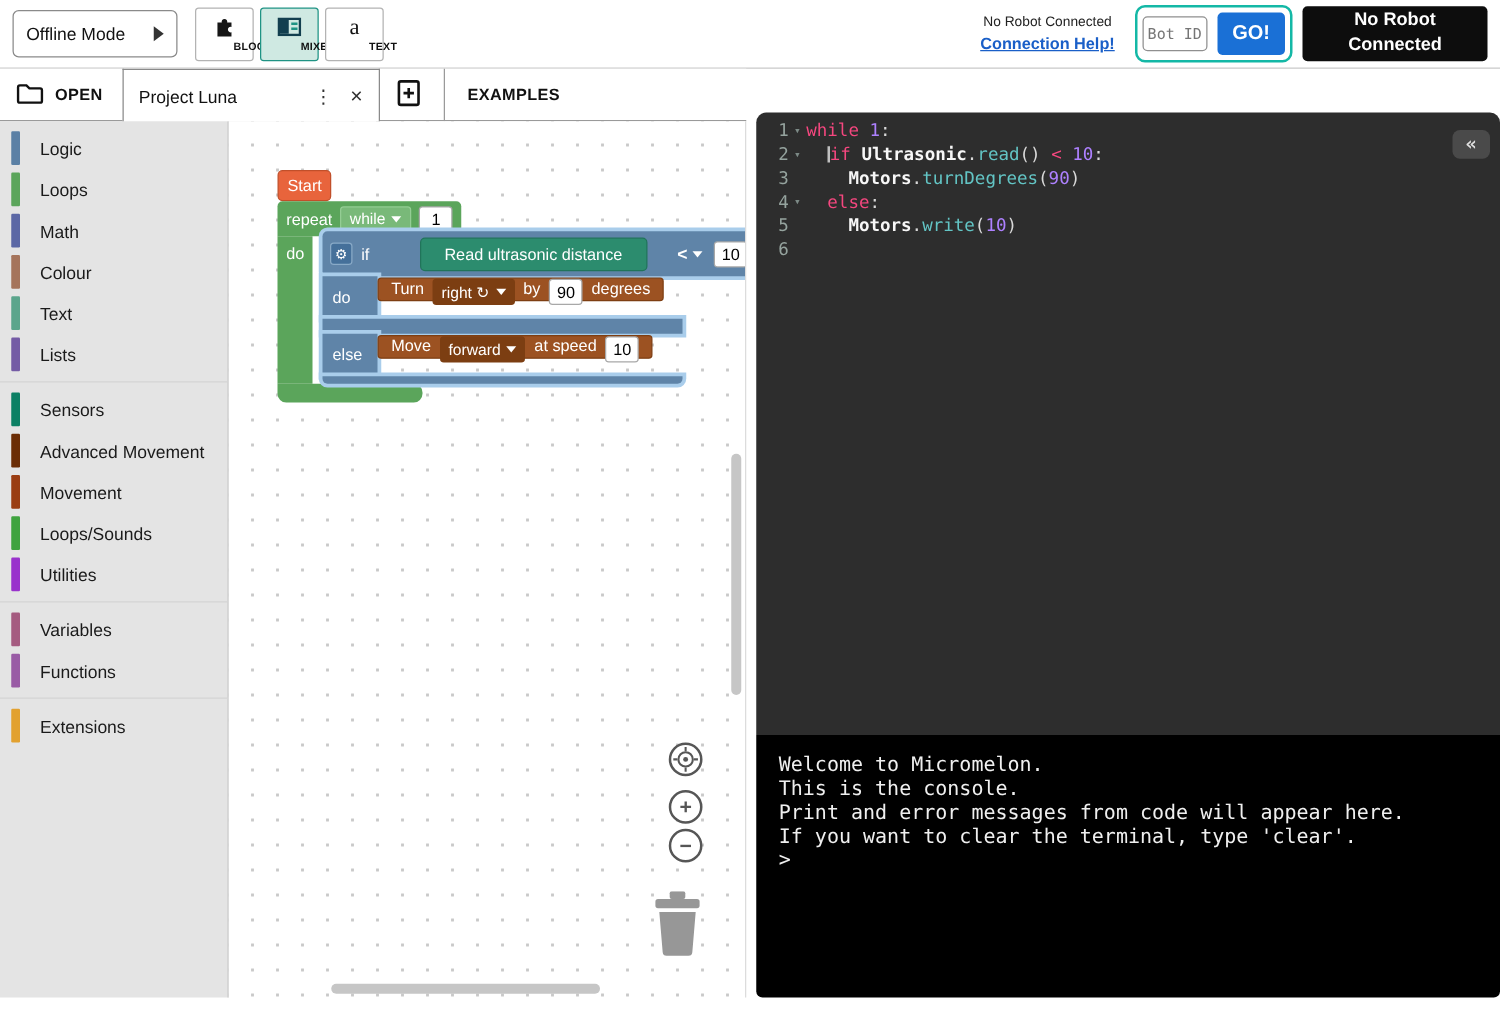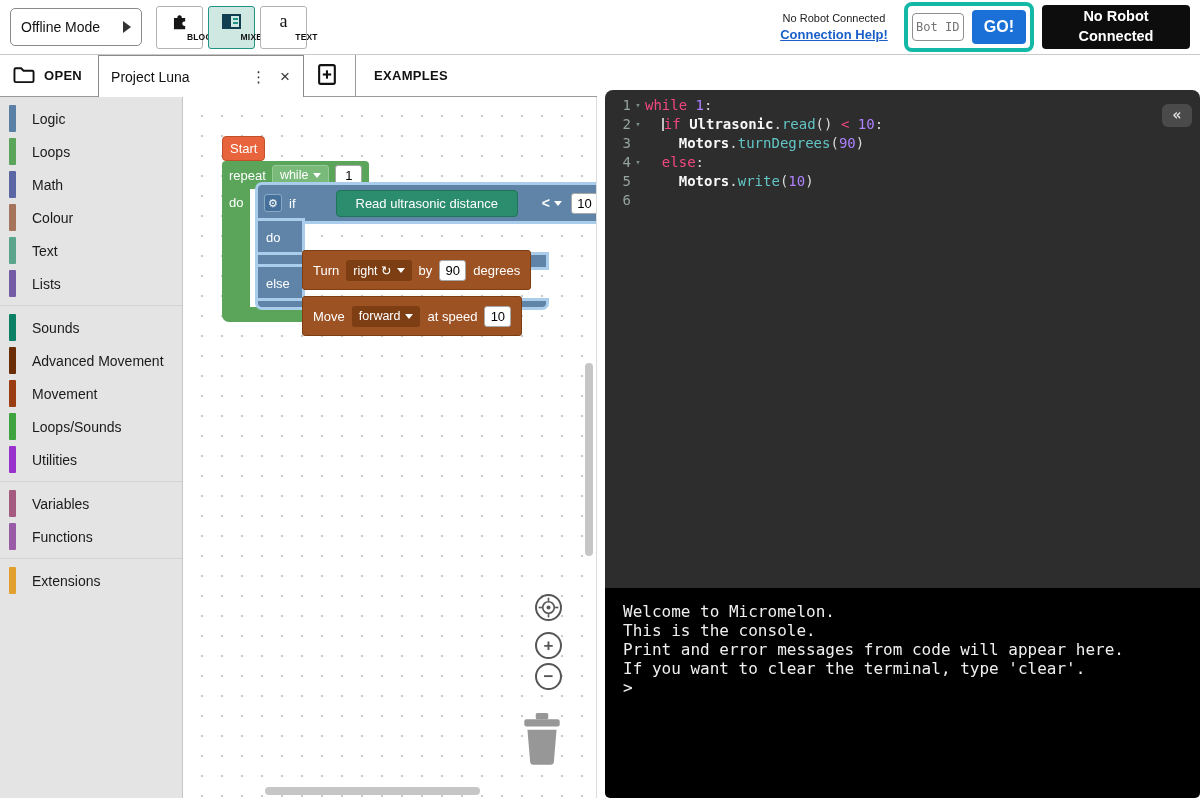--- a/index.html
+++ b/index.html
@@ -17,21 +17,21 @@
   .mode-btn { width:47px; height:43px; border:1px solid #b3b3b3; border-radius:3px; background:#fff;
     display:flex; flex-direction:column; align-items:center; justify-content:center; gap:2px; cursor:pointer; }
   .mode-btn.active { background:#cfe9e2; border:1.5px solid #1f9384; }
   .mode-label { font-size:8.5px; font-weight:bold; letter-spacing:.2px; color:#111;padding-left:46px; }
   .mode-ico { height:18px; display:flex; align-items:center; justify-content:center; }
   .text-a { font-family:"Liberation Serif", serif; font-size:18px; line-height:18px; color:#111; }
   .tb-spacer { flex:1; }
   .conn { display:flex; flex-direction:column; align-items:center; gap:3px; margin-right:16px; }
   .conn-status { font-size:11px; color:#222; }
   .conn-help { font-size:13px; color:#1a5fc8; text-decoration:underline; font-weight:600; cursor:pointer; }
-  .botgo { display:flex; align-items:center; gap:8px; border:4px solid #14b8a6; border-radius:8px;
+  .botgo { display:flex; align-items:center; gap:8px; border:2px solid #14b8a6; border-radius:8px;
     padding:4px; background:#fff; }
   .botid { width:52px; height:28px; border:1px solid #8f8f8f; border-radius:4px; text-align:center;
     font-family:"DejaVu Sans Mono", monospace; font-size:12px; color:#555; background:#fff; }
   .go-btn { background:#1a70d6; color:#fff; font-weight:800; font-size:16px; border:none;
     border-radius:4px; padding:8px 12px; cursor:pointer; font-family:"Liberation Sans",sans-serif; }
   .norobot { margin-left:8px; width:148px; height:44px; background:#0d0d0d; color:#fff;
     font-weight:700; font-size:14.5px; line-height:1.35; border-radius:4px;
     display:flex; align-items:center; justify-content:center; text-align:center; padding:0 14px; }
 
   
@@ -99,22 +99,22 @@
   .cmp .blk-label { font-weight:bold; font-size:14px; }
   .if-header .field { margin-left:9px; }
   .if-wall { position:absolute; left:75px; width:44px; background:#5f84a8;
     display:flex; align-items:flex-start; padding:9px 0 0 8px; }
   .wall-do { top:124px; height:34px; }
   .wall-else { top:170px; height:34px; }
   .if-band { position:absolute; left:75px; top:158px; width:288px; height:12px; background:#5f84a8; }
   .if-bottom { position:absolute; left:75px; top:204px; width:288px; height:6px; background:#5f84a8;
     border-radius:0 0 4px 4px; }
 
-  .mv-blk { position:absolute; left:119px; height:40px; background:#9c5222; border:1px solid #7e3e12;
-    border-radius:3px; display:flex; align-items:center; gap:7px; padding:0 10px; cursor:grab;margin-top:28px; }
+  .mv-blk { position:absolute; left:119px; height:19px; background:#9c5222; border:1px solid #7e3e12;
+    border-radius:3px; display:flex; gap:7px; padding:0 10px; cursor:grab; }
   .turn-blk { top:125px; }
   .move-blk { top:171px; }
   .dd-brown { background:#7c3e12; }
   .dd .blk-label { font-size:12.5px; }
 
   
   .zoomstack { position:absolute; left:352px; top:497px; width:28px; }
   .zoom-circle { width:27px; height:27px; border:2px solid #565656; border-radius:50%; background:#fff;
     color:#565656; font-size:17px; font-weight:bold; display:flex; align-items:center;
     justify-content:center; cursor:pointer; }
@@ -253,21 +253,21 @@
             <span class="strip" style="background: rgb(91, 165, 140);"></span>
             <span class="cat-label">Text</span>
           </div>
           <div class="cat">
             <span class="strip" style="background: rgb(116, 91, 165);"></span>
             <span class="cat-label">Lists</span>
           </div>
           <div class="tb-divider"></div>
           <div class="cat">
             <span class="strip" style="background: rgb(12, 128, 100);"></span>
-            <span class="cat-label">Sounds</span>
+            <span class="cat-label">Sensors</span>
           </div>
           <div class="cat">
             <span class="strip" style="background: rgb(107, 45, 5);"></span>
             <span class="cat-label">Advanced Movement</span>
           </div>
           <div class="cat">
             <span class="strip" style="background: rgb(154, 61, 18);"></span>
             <span class="cat-label">Movement</span>
           </div>
           <div class="cat">

